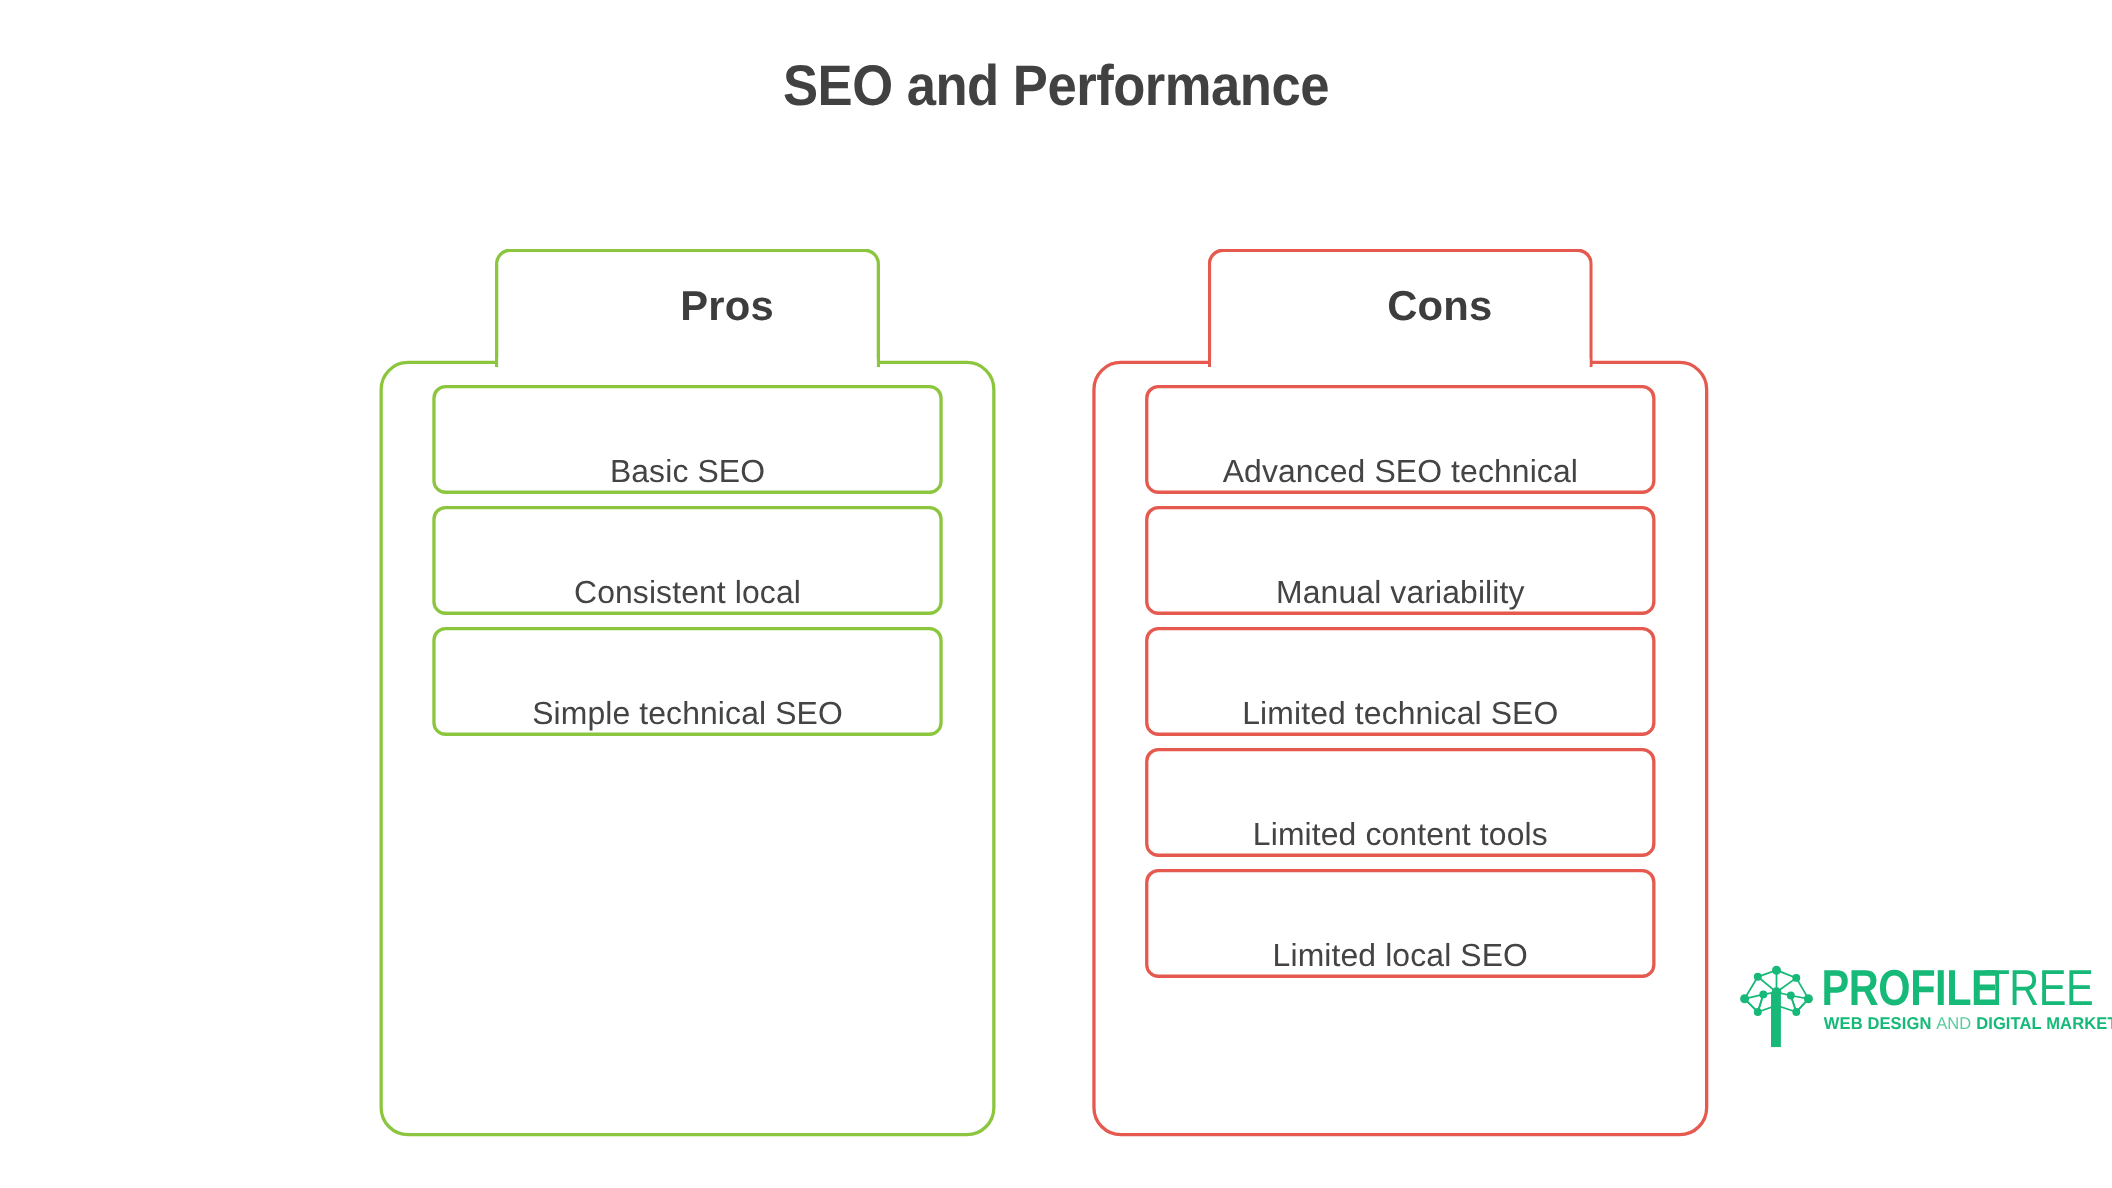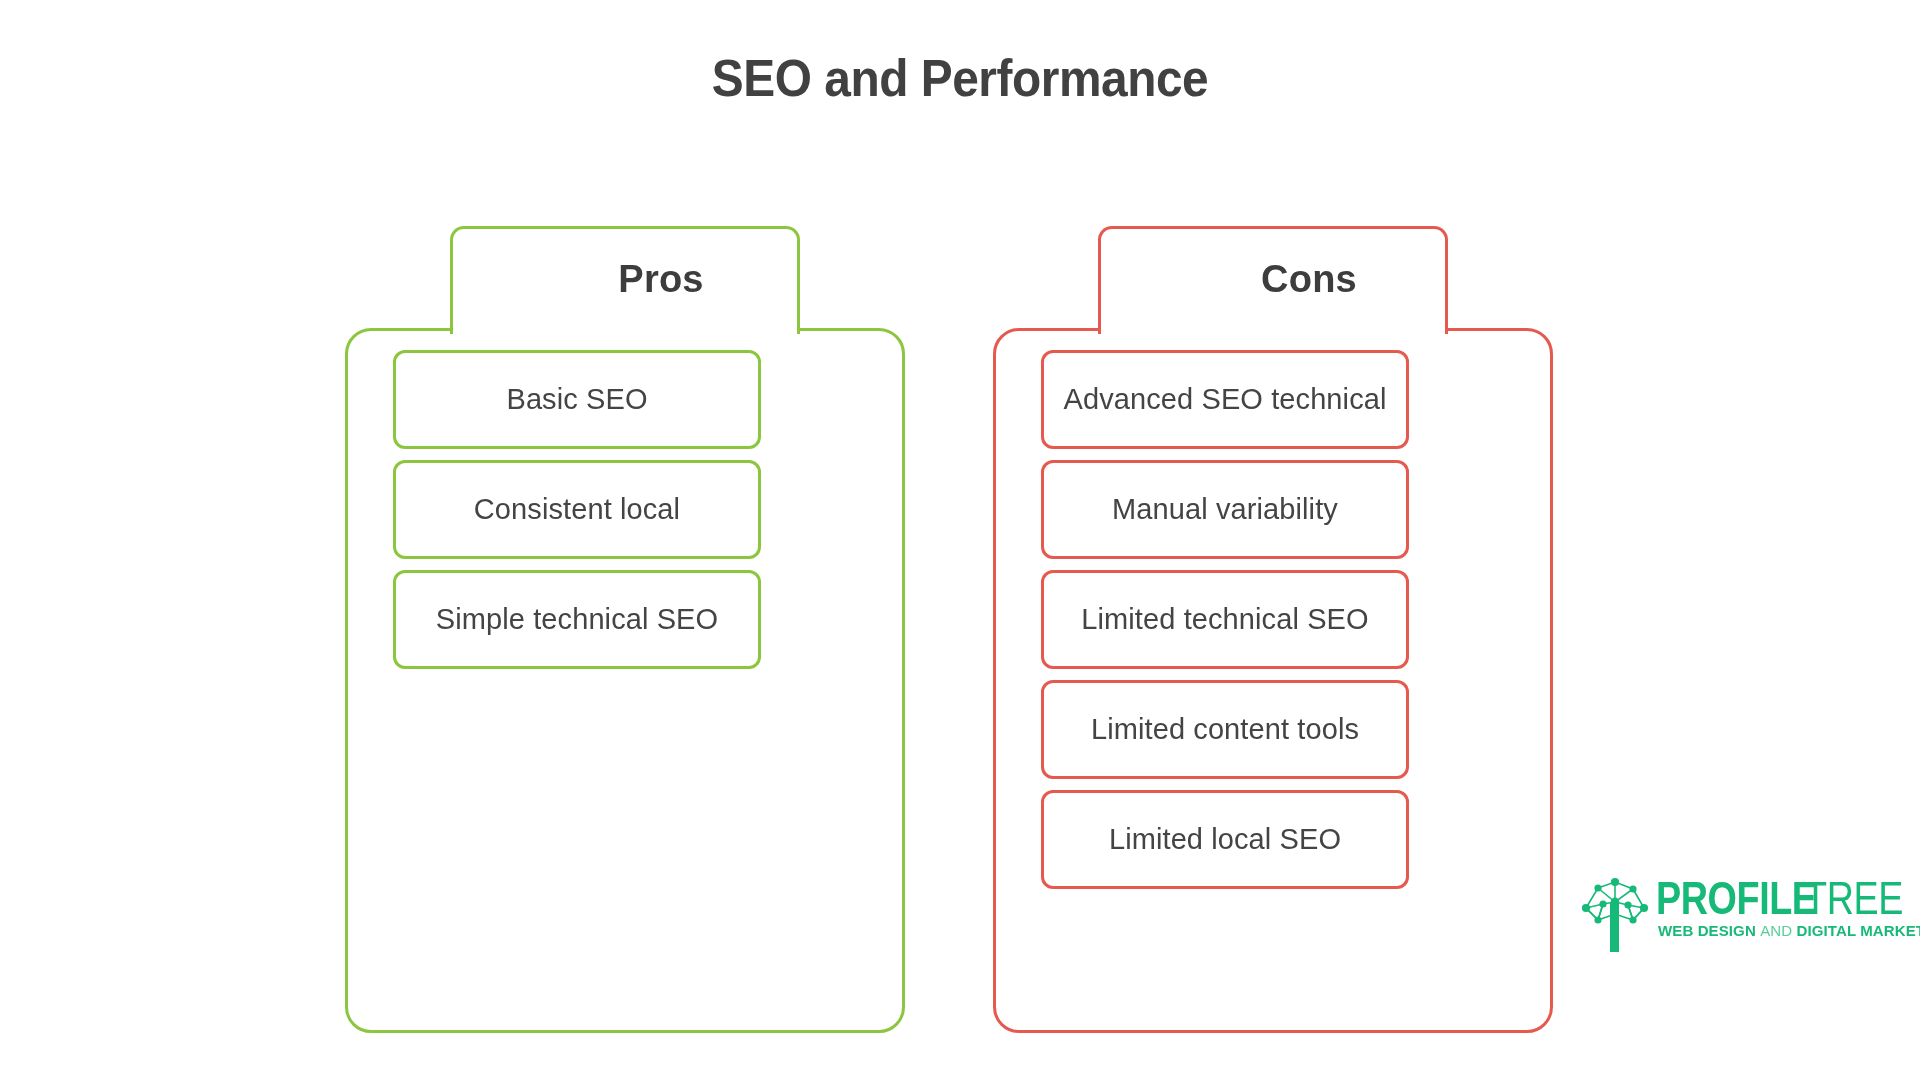--- a/index.html
+++ b/index.html
@@ -116,28 +116,28 @@
   
   .items {
     position: absolute;
     top: 124px;
     left: 48px;
     width: 464px;
     z-index: 5;
   }
   .item {
     box-sizing: border-box;
-    width: 368px;
+    width: 464px;
     height: 99px;
     margin-bottom: 11px;
     border: 3px solid var(--accent);
     border-radius: 12px;
     background: #ffffff;
     display: flex;
-    align-items: center;
+    align-items: flex-end;
     justify-content: center;
   }
   .item-label {
     font-size: 29px;
     color: #444444;
     font-weight: normal;
     letter-spacing: 0.1px;
     text-align: center;
     padding: 0 10px;
   }

